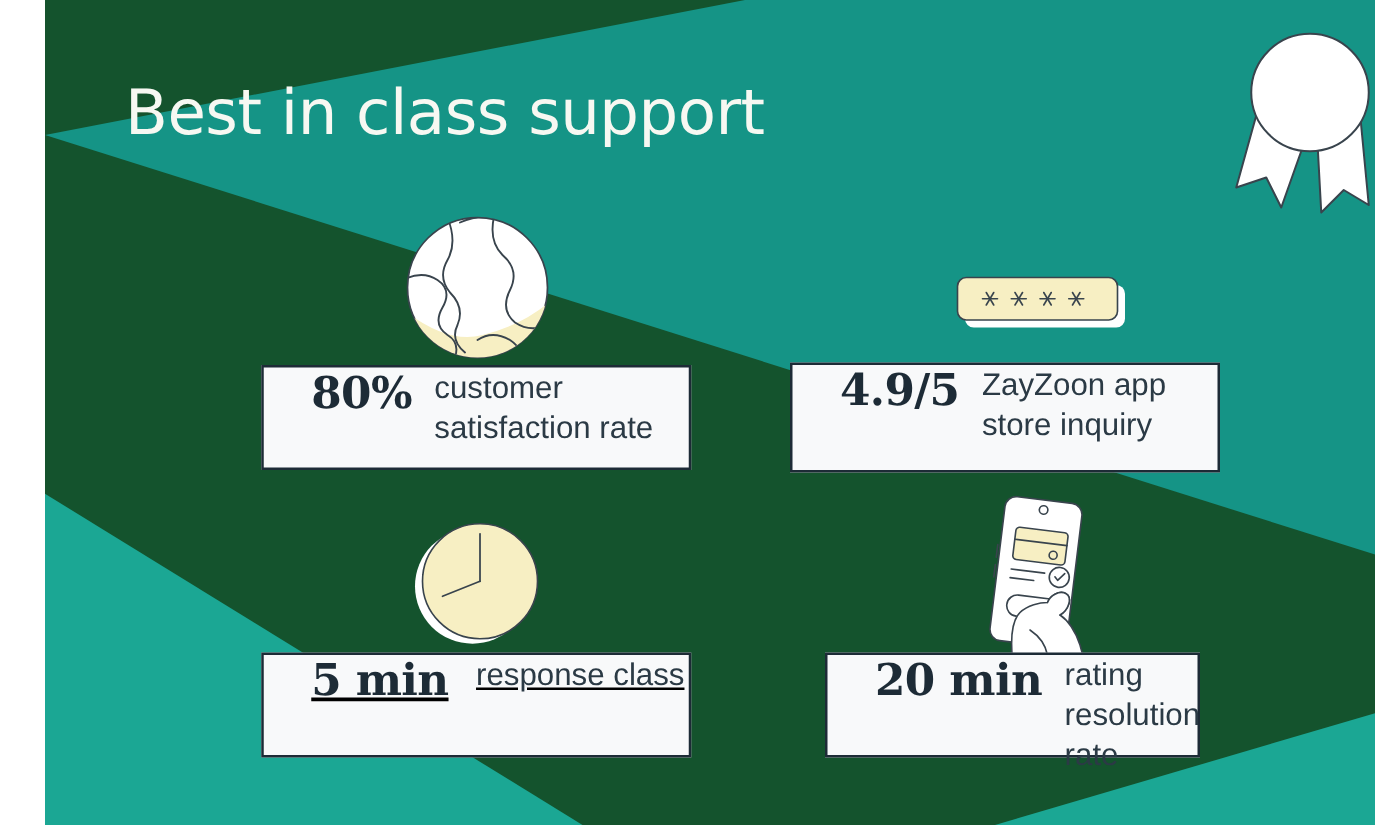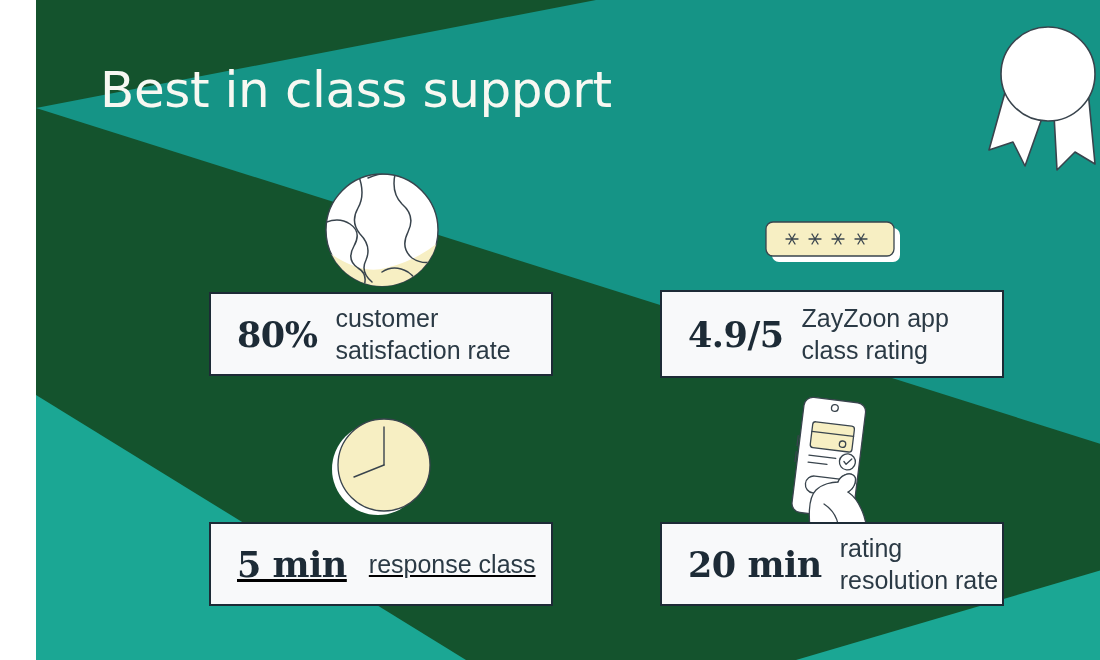--- a/index.html
+++ b/index.html
@@ -54,22 +54,22 @@
     height: 155px;
   }
 
   
   .card {
     position: absolute;
     box-sizing: border-box;
     background: #f8f9fa;
     border: 2.5px solid #1d2b36;
     display: flex;
-    align-items: center;
-    padding-left: 26px;
+    align-items: flex-start;
+    padding-left: 38px;
     z-index: 5;
   }
   .card-value {
     font-family: "DejaVu Serif", serif;
     font-weight: 700;
     font-size: 35px;
     color: #1d2b36;
     letter-spacing: -0.5px;
     white-space: nowrap;
     flex: none;
@@ -78,23 +78,23 @@
     font-family: "Liberation Sans", sans-serif;
     font-size: 25px;
     line-height: 1.28;
     color: #2b3a45;
     margin-left: 18px;
     white-space: pre-line;
   }
 
   
   .card-a { left: 173px; top: 292px; width: 344px; height: 84px; }
-  .card-b { left: 624px; top: 290px; width: 344px; height: 88px; }
+  .card-b { left: 596px; top: 290px; width: 344px; height: 88px; }
   .card-c { left: 173px; top: 522px; width: 344px; height: 84px; text-decoration: underline; }
-  .card-d { left: 624px; top: 522px; width: 344px; height: 84px; }
+  .card-d { left: 624px; top: 522px; width: 300px; height: 84px; }
   .card-c .card-label { margin-left: 22px; }
 
   
   .illo {
     position: absolute;
     z-index: 3;
   }
   .illo-globe  { left: 288px; top: 172px; width: 116px; height: 116px; }
   .illo-stars  { left: 726px; top: 220px; width: 146px; height: 48px; }
   .illo-clock  { left: 294px; top: 415px; width: 104px; height: 104px; }
@@ -217,21 +217,21 @@
 
   <div class="card card-a">
     <span class="card-value">80%</span>
     <span class="card-label">customer
 satisfaction rate</span>
   </div>
 
   <div class="card card-b">
     <span class="card-value">4.9/5</span>
     <span class="card-label">ZayZoon app
-class rating</span>
+store inquiry</span>
   </div>
 
   <div class="card card-c">
     <span class="card-value">5 min</span>
     <span class="card-label">response class</span>
   </div>
 
   <div class="card card-d">
     <span class="card-value">20 min</span>
     <span class="card-label">rating

